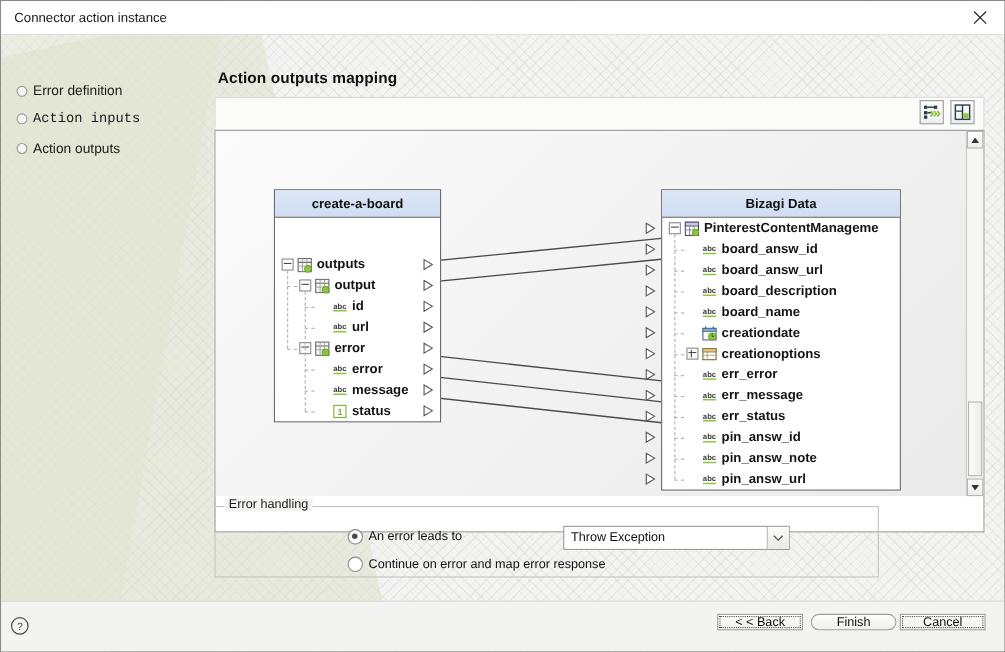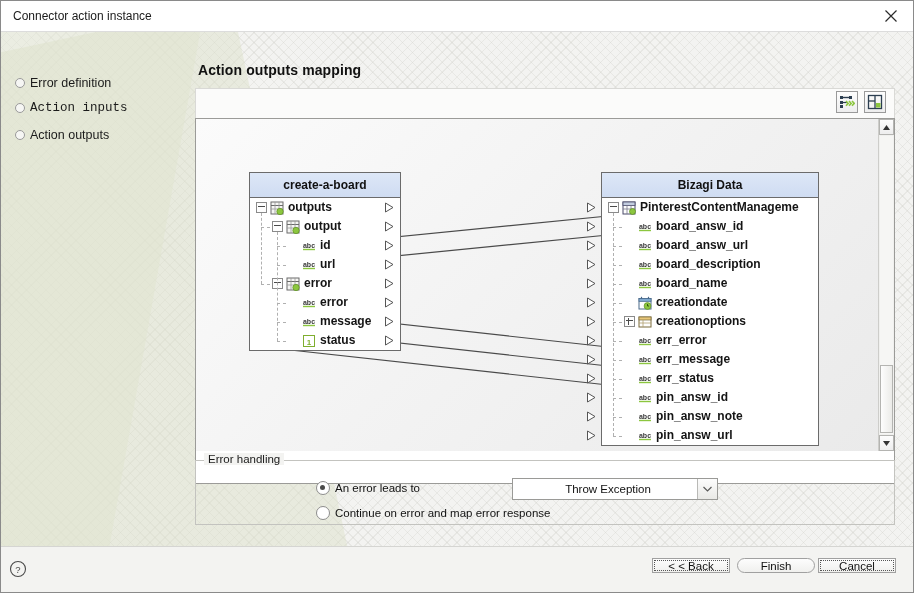--- a/index.html
+++ b/index.html
@@ -226,24 +226,23 @@
 
   
   .port {
     position: absolute;
     width: 11px; height: 11px;
   }
 
   
   .errbox {
     position: absolute; left: 194px; top: 459px;
-    width: 700px; height: 65px;
+    width: 604px; height: 65px;
     border: 1px solid #c3c3bf;
     box-sizing: border-box;
-    text-align: center;
   }
   .errbox-legend {
     position: absolute; left: 8px; top: -8px;
     background: #f3f3f1;
     padding: 0 4px;
     font-size: 11.5px; color: #1a1a1a;
   }
   .radio-row {
     position: absolute;
     display: flex; align-items: center;
@@ -373,21 +372,21 @@
         <path d="M58,189 L412,228" fill="none" stroke="#4a4a4a" stroke-width="1.2"></path>
 
         <path d="M58,208 L412,247" fill="none" stroke="#4a4a4a" stroke-width="1.2"></path>
 
         <path d="M58,227 L412,266" fill="none" stroke="#4a4a4a" stroke-width="1.2"></path>
       </svg>
 
       <div class="tree" id="src-tree" style="left:53px;top:53px;width:152px;">
         <div class="tree-head">create-a-board</div>
         <div class="tree-body" id="src-body">
-            <div class="node" style="padding-left: 6px;">
+            <div class="node" style="padding-left: 6px; margin-top: 33px;">
               <span class="exp"></span>
               <svg width="14" height="14" viewBox="0 0 14 14" class="ico">
                 <rect x="1" y="1" width="12" height="12" fill="#f6f6f4" stroke="#6b6b6b" stroke-width="1"></rect>
                 <line x1="1" y1="4.5" x2="13" y2="4.5" stroke="#6b6b6b" stroke-width="1"></line>
                 <line x1="1" y1="8" x2="13" y2="8" stroke="#9a9a9a" stroke-width=".8"></line>
                 <line x1="5" y1="1" x2="5" y2="13" stroke="#9a9a9a" stroke-width=".8"></line>
                 <line x1="9" y1="1" x2="9" y2="13" stroke="#9a9a9a" stroke-width=".8"></line>
                 <circle cx="10" cy="10.5" r="3.2" fill="#8cc63f" stroke="#5f8f22" stroke-width=".7"></circle>
               </svg>
               <span class="label">outputs</span>

